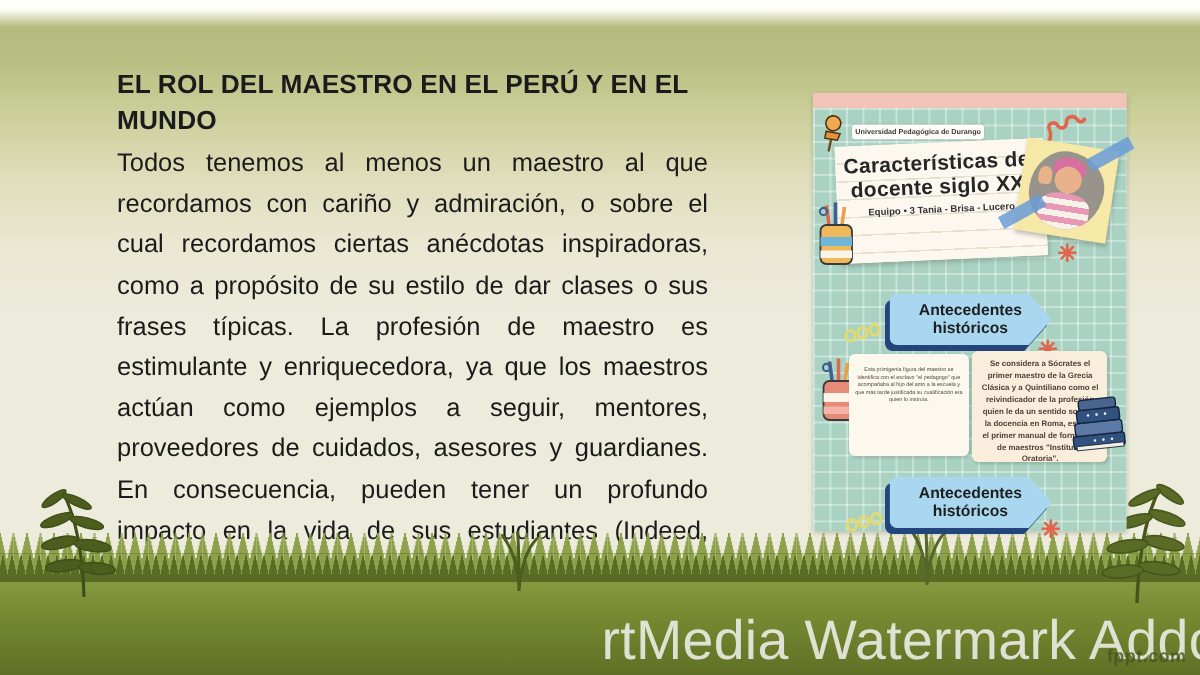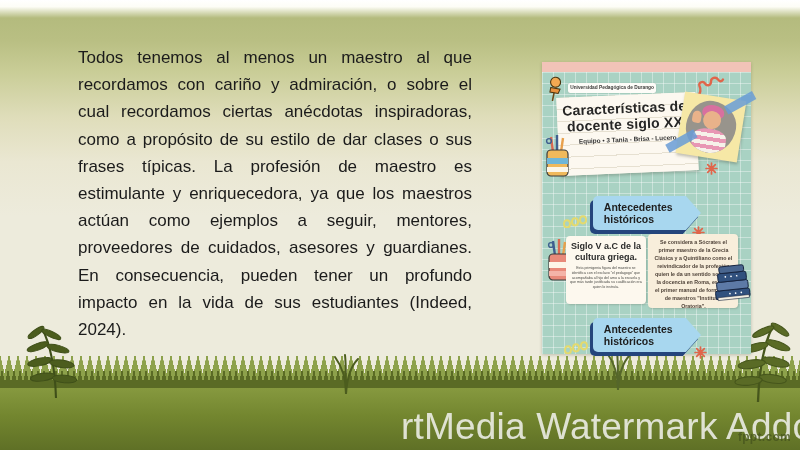--- a/index.html
+++ b/index.html
@@ -54,21 +54,21 @@
   .cup{width:30px;height:46px;}
   .cup1{left:0px;top:72px;}
   .cup2{left:2px;top:176px;}
 
   .banner{left:51px;width:108px;height:34px;}
   .banner-top{top:134px;}
   .banner-bottom{top:256px;}
   .banner .sh,.banner .fr{position:absolute;inset:0;
     clip-path:polygon(0 0,86% 0,100% 50%,86% 100%,0 100%);border-radius:5px;}
   .banner .sh{background:#24457c;transform:translate(-3px,4px);}
-  .banner .fr{background:#a8d7ef;display:flex;align-items:center;justify-content:center;}
+  .banner .fr{background:#a8d7ef;display:flex;align-items:center;justify-content:center;text-align:center;}
   .banner .fr span{font-size:10.5px;font-weight:bold;color:#1e1e1e;line-height:12px;width:80%;}
 
   .squiggle-yellow{width:28px;height:16px;}
   .sqy1{left:19px;top:150px;}
   .sqy2{left:20px;top:276px;}
 
   .asterisk{width:13px;height:13px;}
   .ast1{left:163px;top:100px;}
   .ast2{left:150px;top:164px;}
   .ast3{left:152px;top:284px;}
@@ -108,20 +108,21 @@
     color:rgba(243,243,240,.85);white-space:nowrap;letter-spacing:.2px;}
   .fppt{position:absolute;right:9px;bottom:6px;z-index:6;font-size:12px;font-weight:bold;
     color:#47551d;opacity:.8;letter-spacing:.3px;}
 </style>
 </head>
 <body>
 
 <div class="slide">
 
   <div class="textblock">
+    <h1>EL ROL DEL MAESTRO EN EL PERÚ Y EN EL MUNDO</h1>
     <p>Todos tenemos al menos un maestro al que recordamos con cariño y admiración, o sobre el cual recordamos ciertas anécdotas inspiradoras, como a propósito de su estilo de dar clases o sus frases típicas. La profesión de maestro es estimulante y enriquecedora, ya que los maestros actúan como ejemplos a seguir, mentores, proveedores de cuidados, asesores y guardianes. En consecuencia, pueden tener un profundo impacto en la vida de sus estudiantes (Indeed, 2024).</p>
   </div>
 
   <div class="ig">
     <div class="ig-pink"></div>
     <div class="ig-grid"></div>
 
     <svg class="ig-el pushpin" viewBox="0 0 20 26">
       <path d="M7 24 L10.5 14" stroke="#6b4a17" stroke-width="1.6" stroke-linecap="round"></path>
       <path d="M7 11 l9 3 -2.5 4 -8 -2.5 z" fill="#e8913d" stroke="#4a3410" stroke-width="1"></path>
@@ -187,21 +188,20 @@
       <line x1="9" y1="3" x2="11" y2="18" stroke="#3f5f8f" stroke-width="2.4"></line>
       <line x1="15" y1="1" x2="15" y2="18" stroke="#d96a52" stroke-width="2.4"></line>
       <line x1="21" y1="4" x2="19" y2="18" stroke="#e8a04c" stroke-width="2.4"></line>
       <circle cx="7" cy="7" r="2.4" fill="none" stroke="#3f5f8f" stroke-width="1.4"></circle>
       <rect x="5" y="16" width="21" height="26" rx="4" fill="#e88a7a" stroke="#3a3a3a" stroke-width="1.2"></rect>
       <rect x="5" y="24" width="21" height="6" fill="#fdf6e8"></rect>
       <rect x="5" y="33" width="21" height="5" fill="#f4b4a8"></rect>
     </svg>
 
     <div class="ig-el card card-left">
-      <h3>Siglo V a.C de la cultura griega.</h3>
       <div class="tiny">
         <span>Esta primigenia figura del maestro se identifica con el esclavo "el pedagogo" que acompañaba al hijo del amo a la escuela y que más tarde justificada su cualificación era quien lo instruía.</span>
       </div>
     </div>
 
     <div class="ig-el card card-right">
       <span>Se considera a Sócrates el primer maestro de la Grecia Clásica y a Quintiliano como el reivindicador de la profesión quien le da un sentido social a la docencia en Roma, escribe el primer manual de formación de maestros "Institutio Oratoria".</span>
     </div>
 
     <svg class="ig-el books" viewBox="0 0 40 44">

